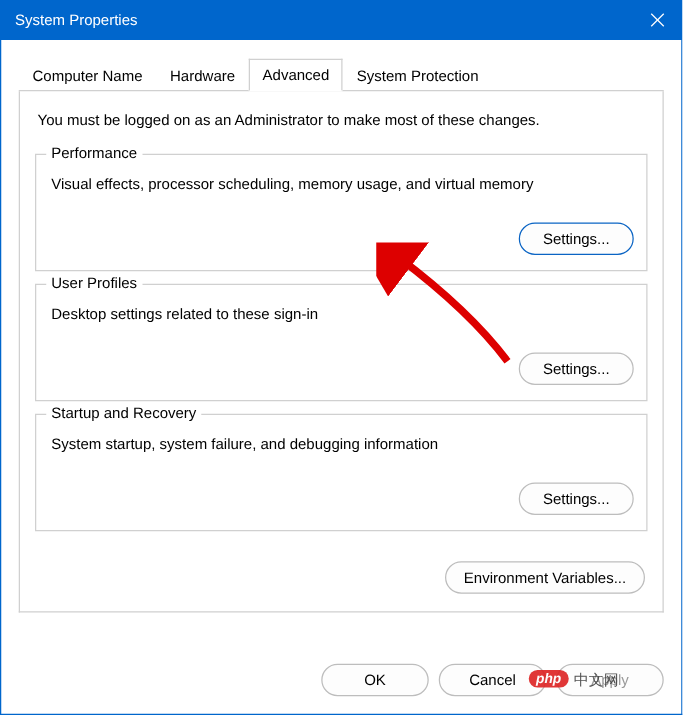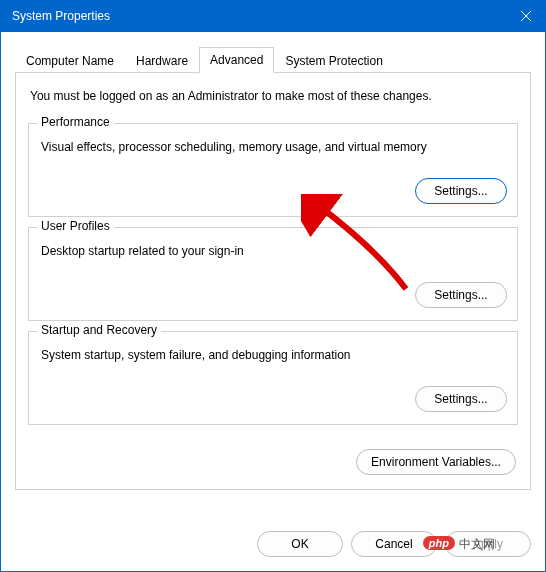--- a/index.html
+++ b/index.html
@@ -167,21 +167,21 @@
     <div class="group">
       <span class="group-title">Performance</span>
       <div class="group-desc">Visual effects, processor scheduling, memory usage, and virtual memory</div>
       <div class="btn-row">
         <button class="btn primary">Settings...</button>
       </div>
     </div>
 
     <div class="group">
       <span class="group-title">User Profiles</span>
-      <div class="group-desc">Desktop startup related to your sign-in</div>
+      <div class="group-desc">Desktop settings related to these sign-in</div>
       <div class="btn-row">
         <button class="btn">Settings...</button>
       </div>
     </div>
 
     <div class="group">
       <span class="group-title">Startup and Recovery</span>
       <div class="group-desc">System startup, system failure, and debugging information</div>
       <div class="btn-row">
         <button class="btn">Settings...</button>

